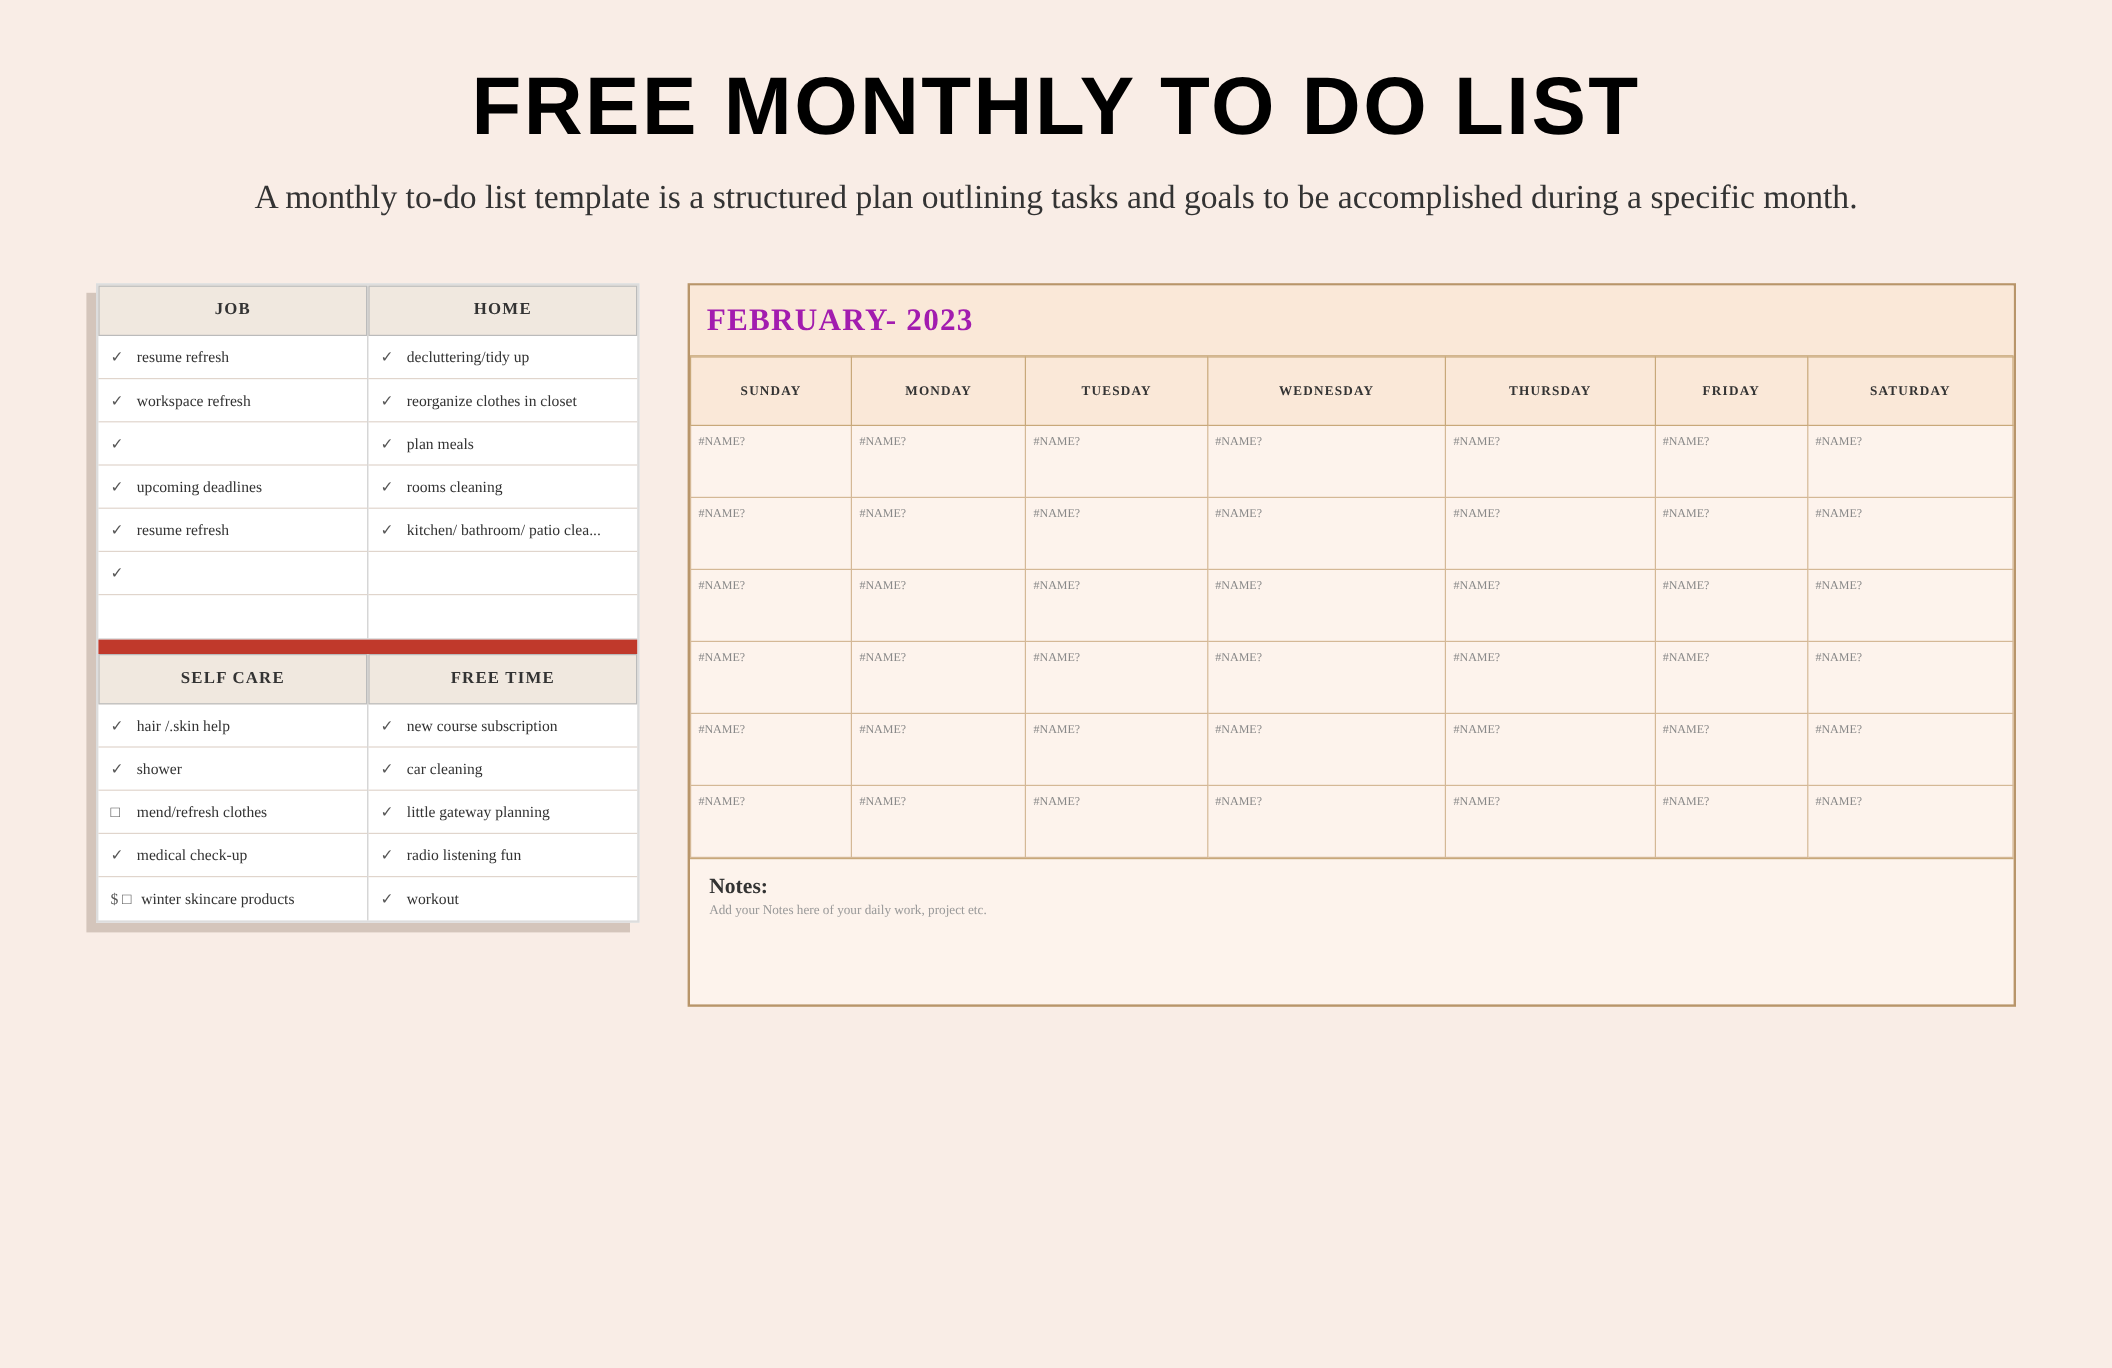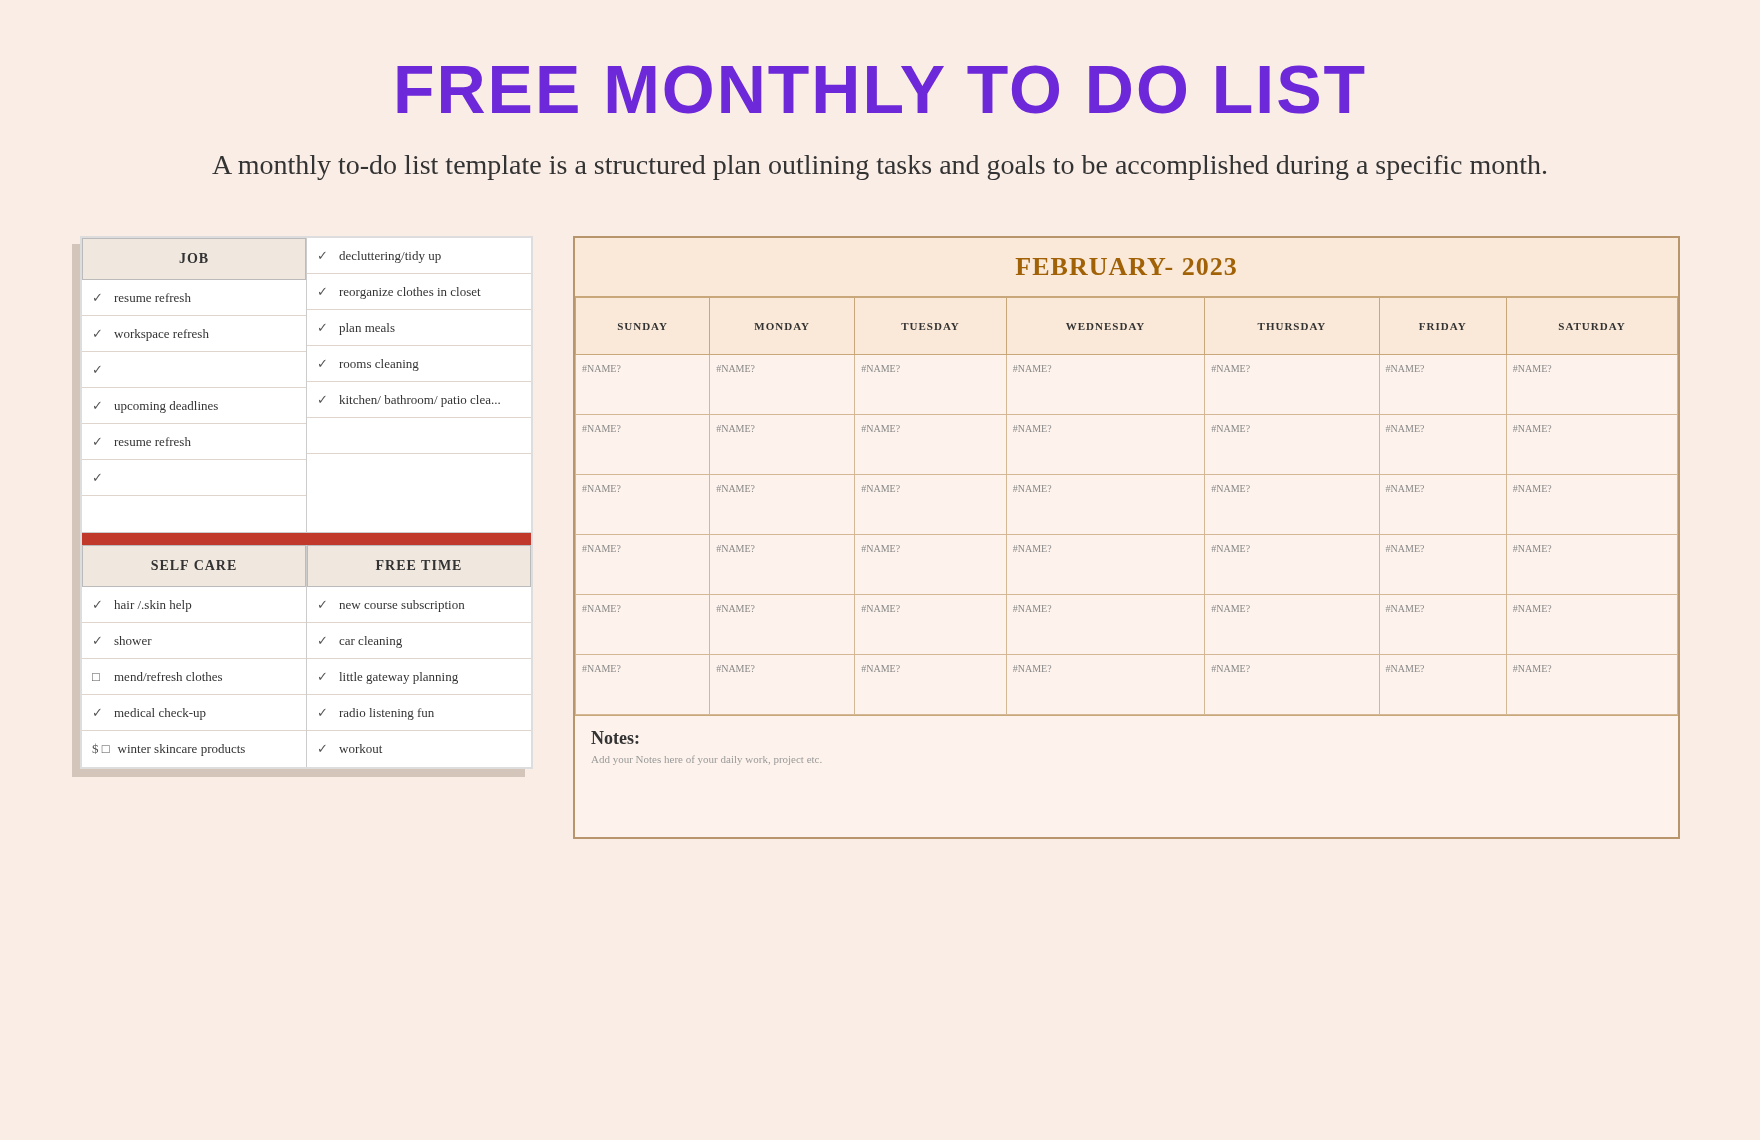--- a/index.html
+++ b/index.html
@@ -11,21 +11,21 @@
     }
 
     .page-header {
       text-align: center;
       padding: 50px 20px 30px;
     }
 
     .page-title {
       font-size: 68px;
       font-weight: 900;
-      color: #6d28d9;
+      color: #000000;
       letter-spacing: 2px;
       text-transform: uppercase;
       font-family: Arial Black, sans-serif;
     }
 
     .page-subtitle {
       font-size: 28px;
       color: #333;
       margin-top: 16px;
       font-family: Georgia, serif;
@@ -103,24 +103,24 @@
     }
 
     
     .calendar-panel {
       flex: 1;
       background: #fdf3ec;
       border: 2px solid #b8956a;
     }
 
     .calendar-title {
-      text-align: center;
+      text-align: left;
       font-size: 26px;
       font-weight: bold;
-      color: #a16207;
+      color: #a21caf;
       padding: 14px;
       font-family: Georgia, serif;
       letter-spacing: 1px;
       border-bottom: 1px solid #c8a87a;
       background: #fae8d8;
     }
 
     .calendar-grid {
       width: 100%;
       border-collapse: collapse;
@@ -221,20 +221,21 @@
             <span class="check-mark">✓</span>
             <span class="item-text"></span>
           </div>
           <div class="todo-item">
             <span class="check-mark"></span>
             <span class="item-text"></span>
           </div>
         </div>
 
         <div class="todo-column">
+          <div class="todo-col-header">HOME</div>
           <div class="todo-item">
             <span class="check-mark">✓</span>
             <span class="item-text">decluttering/tidy up</span>
           </div>
           <div class="todo-item">
             <span class="check-mark">✓</span>
             <span class="item-text">reorganize clothes in closet</span>
           </div>
           <div class="todo-item">
             <span class="check-mark">✓</span>

